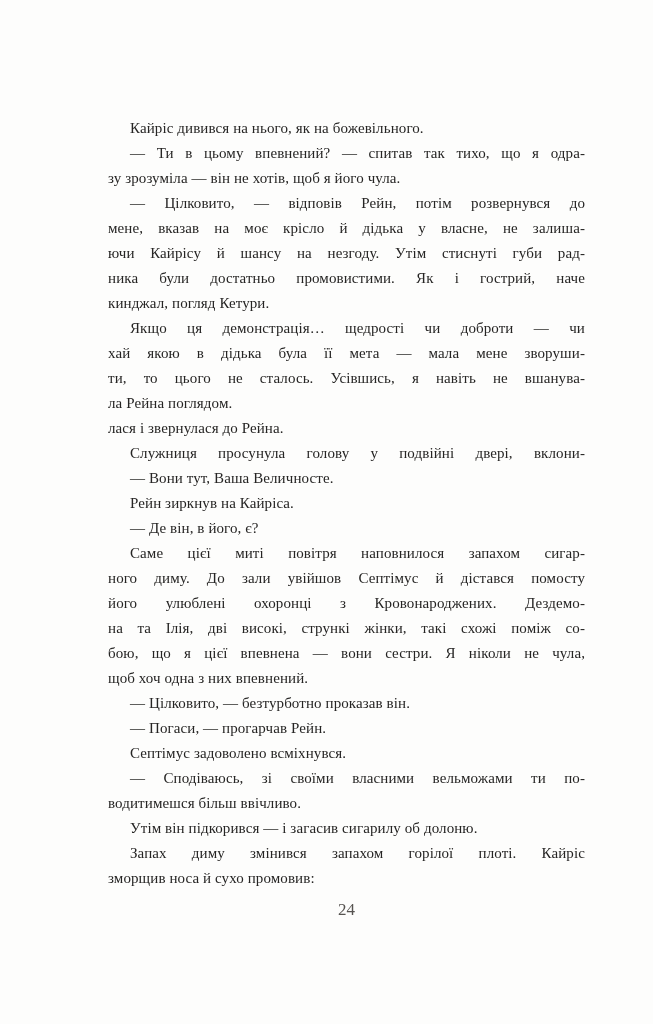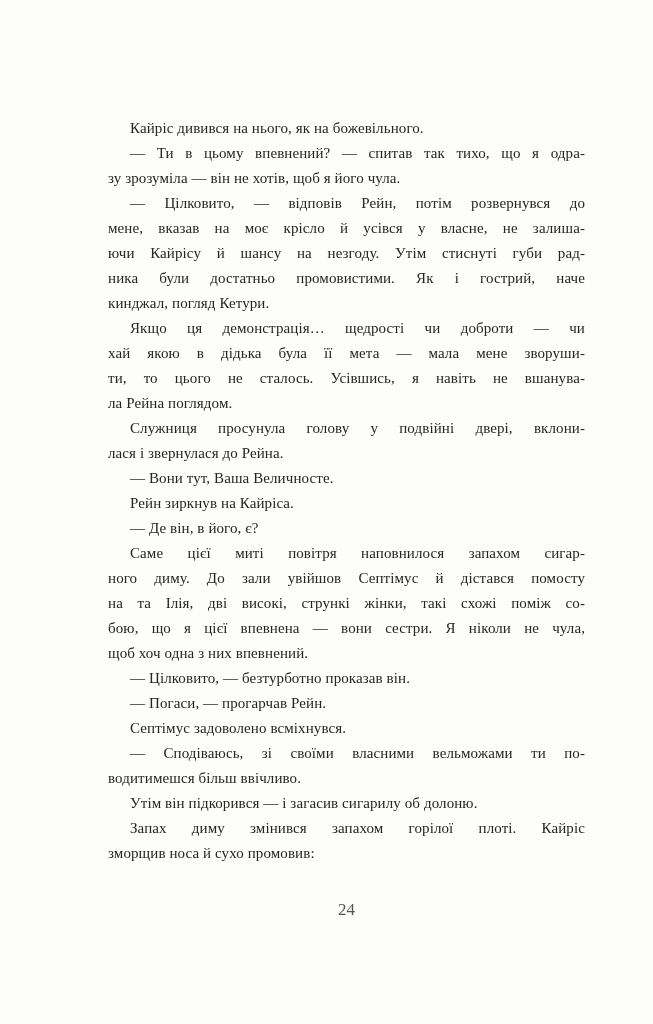--- a/index.html
+++ b/index.html
@@ -52,35 +52,36 @@
 </style>
 </head>
 <body>
 
 <div class="page">
   <div class="text-block" id="text-block">
       <div class="line para-start para-end">Кайріс дивився на нього, як на божевільного.</div>
       <div class="line para-start">— Ти в цьому впевнений? — спитав так тихо, що я одра-</div>
       <div class="line para-end">зу зрозуміла — він не хотів, щоб я його чула.</div>
       <div class="line para-start">— Цілковито, — відповів Рейн, потім розвернувся до</div>
-      <div class="line">мене, вказав на моє крісло й усівся у власне, не залиша-</div>
+      <div class="line">мене, вказав на моє крісло й дідька у власне, не залиша-</div>
       <div class="line">ючи Кайрісу й шансу на незгоду. Утім стиснуті губи рад-</div>
       <div class="line">ника були достатньо промовистими. Як і гострий, наче</div>
       <div class="line para-end">кинджал, погляд Кетури.</div>
       <div class="line para-start">Якщо ця демонстрація… щедрості чи доброти — чи</div>
       <div class="line">хай якою в дідька була її мета — мала мене зворуши-</div>
       <div class="line">ти, то цього не сталось. Усівшись, я навіть не вшанува-</div>
       <div class="line para-end">ла Рейна поглядом.</div>
+      <div class="line para-end">лася і звернулася до Рейна.</div>
       <div class="line para-start">Служниця просунула голову у подвійні двері, вклони-</div>
-      <div class="line para-end">лася і звернулася до Рейна.</div>
       <div class="line para-start para-end">— Вони тут, Ваша Величносте.</div>
       <div class="line para-start para-end">Рейн зиркнув на Кайріса.</div>
       <div class="line para-start para-end">— Де він, в його, є?</div>
       <div class="line para-start">Саме цієї миті повітря наповнилося запахом сигар-</div>
       <div class="line">ного диму. До зали увійшов Септімус й дістався помосту</div>
+      <div class="line">його улюблені охоронці з Кровонароджених. Дездемо-</div>
       <div class="line">на та Ілія, дві високі, стрункі жінки, такі схожі поміж со-</div>
       <div class="line">бою, що я цієї впевнена — вони сестри. Я ніколи не чула,</div>
       <div class="line para-end">щоб хоч одна з них впевнений.</div>
       <div class="line para-start para-end">— Цілковито, — безтурботно проказав він.</div>
       <div class="line para-start para-end">— Погаси, — прогарчав Рейн.</div>
       <div class="line para-start para-end">Септімус задоволено всміхнувся.</div>
       <div class="line para-start">— Сподіваюсь, зі своїми власними вельможами ти по-</div>
       <div class="line para-end">водитимешся більш ввічливо.</div>
       <div class="line para-start para-end">Утім він підкорився — і загасив сигарилу об долоню.</div>
       <div class="line para-start">Запах диму змінився запахом горілої плоті. Кайріс</div>

